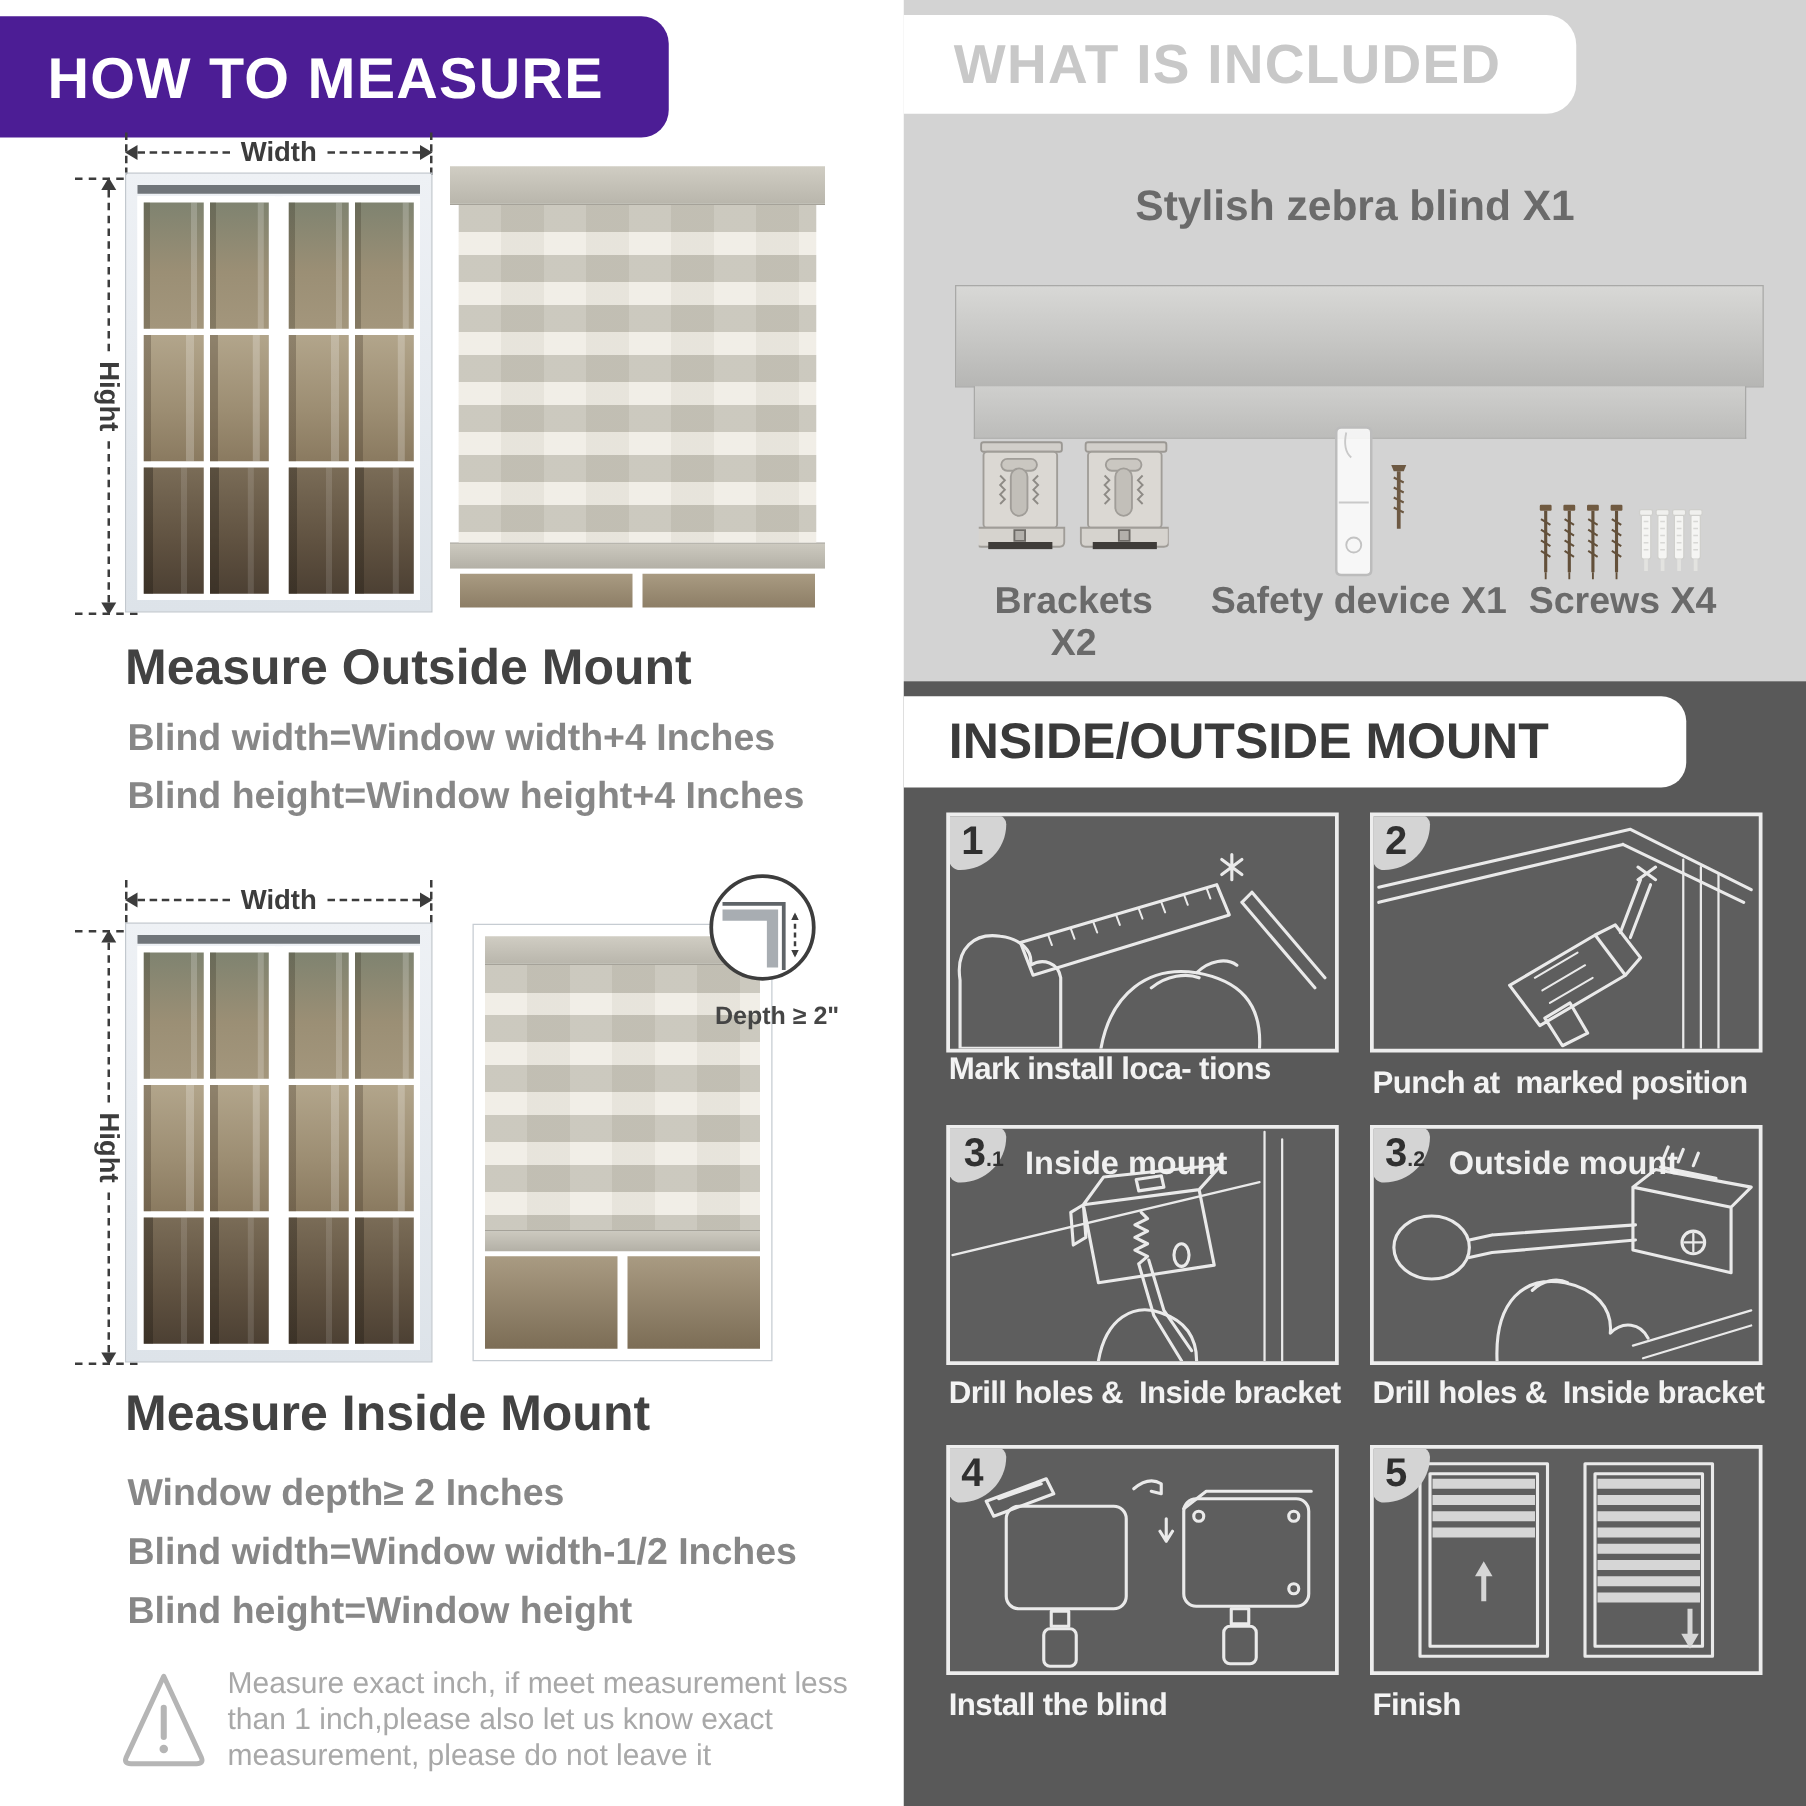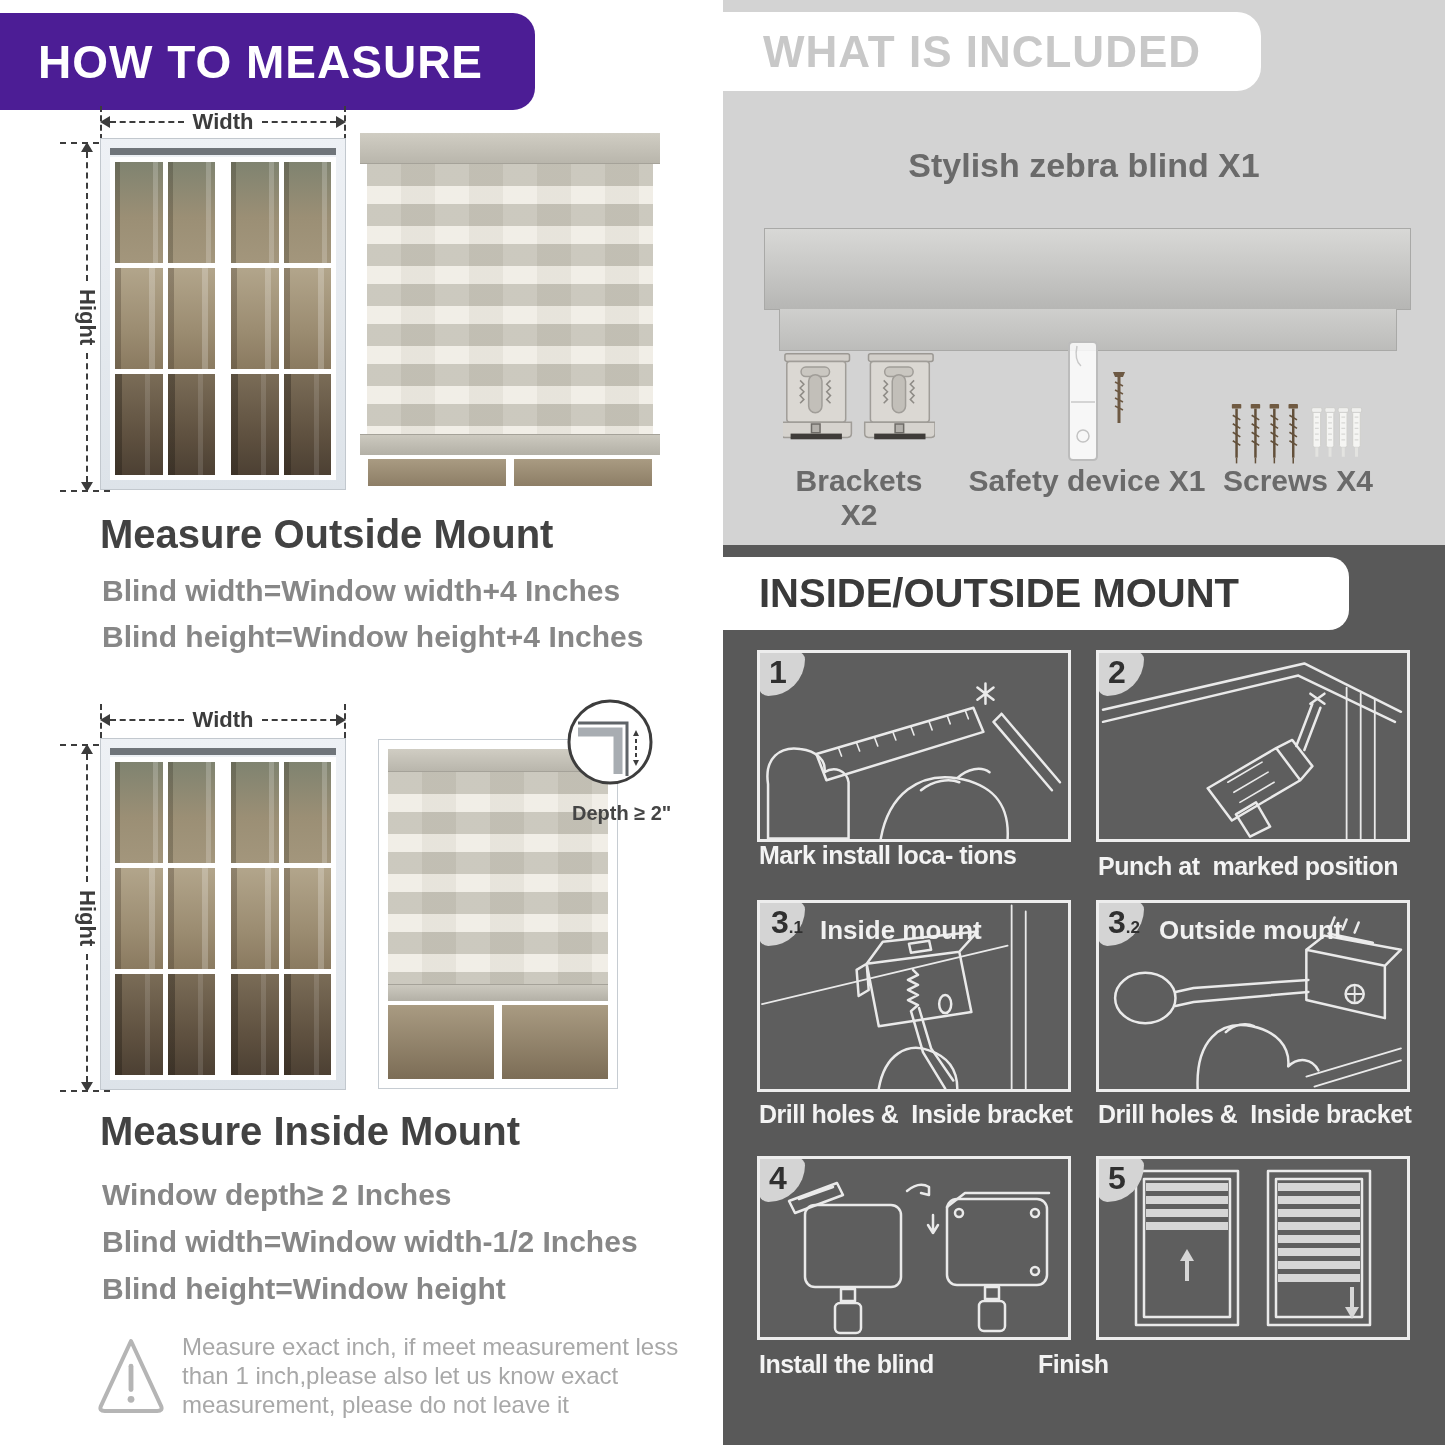--- a/index.html
+++ b/index.html
@@ -454,15 +454,15 @@
         <rect x="178" y="76" width="82" height="8"></rect>
           <rect x="178" y="89" width="82" height="8"></rect>
         <rect x="178" y="102" width="82" height="8"></rect>
           <rect x="178" y="115" width="82" height="8"></rect>
         <path d="M245,148 l7,12 l7,-12 z"></path>
       </g>
       <path d="M252,128 v22" stroke="#d6d6d6" stroke-width="4"></path>
     </svg>
     <div class="badge"><span class="n">5</span><span class="s"></span></div>
   </div>
-  <div class="abs step-caption" style="left:1038px;top:1350px;">Finish</div>
+  <div class="abs step-caption" style="left:1098px;top:1350px;">Finish</div>
 
 </div>
 
 </body></html>

